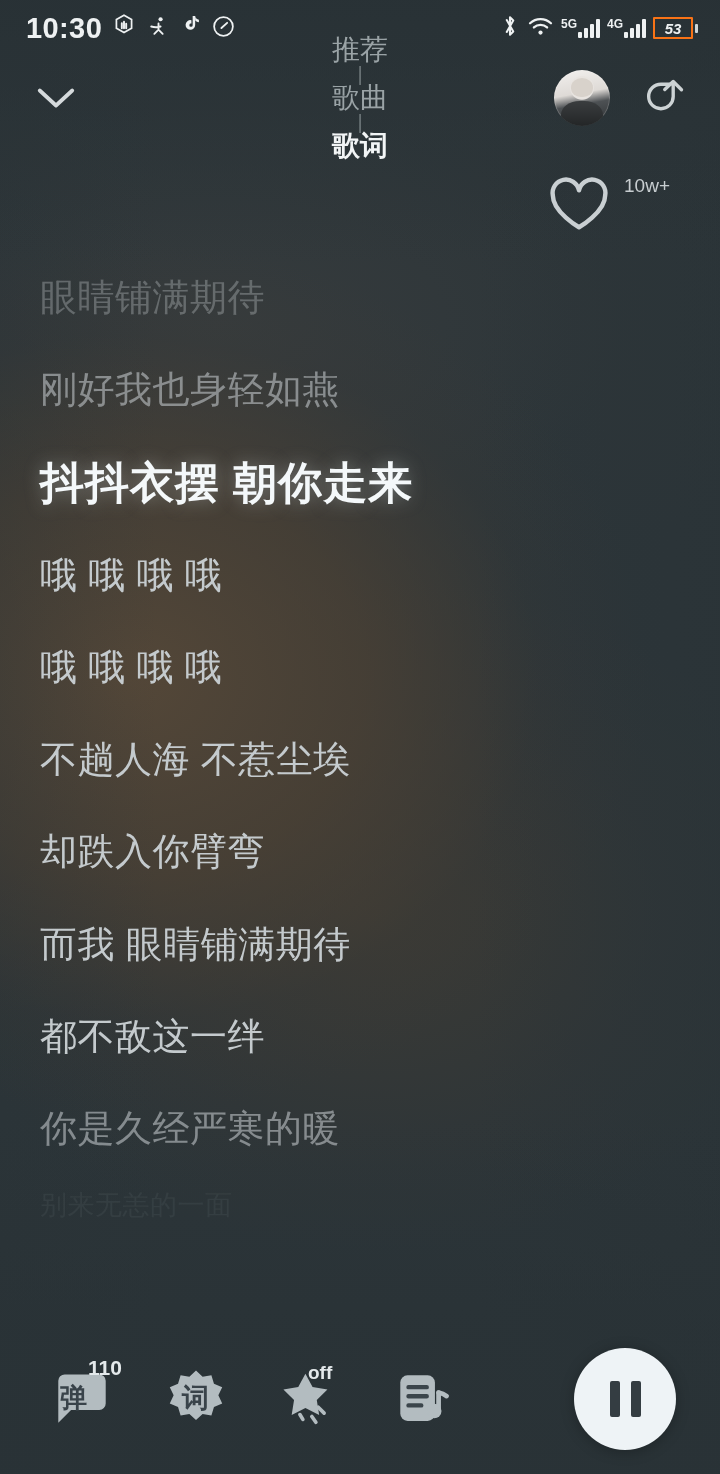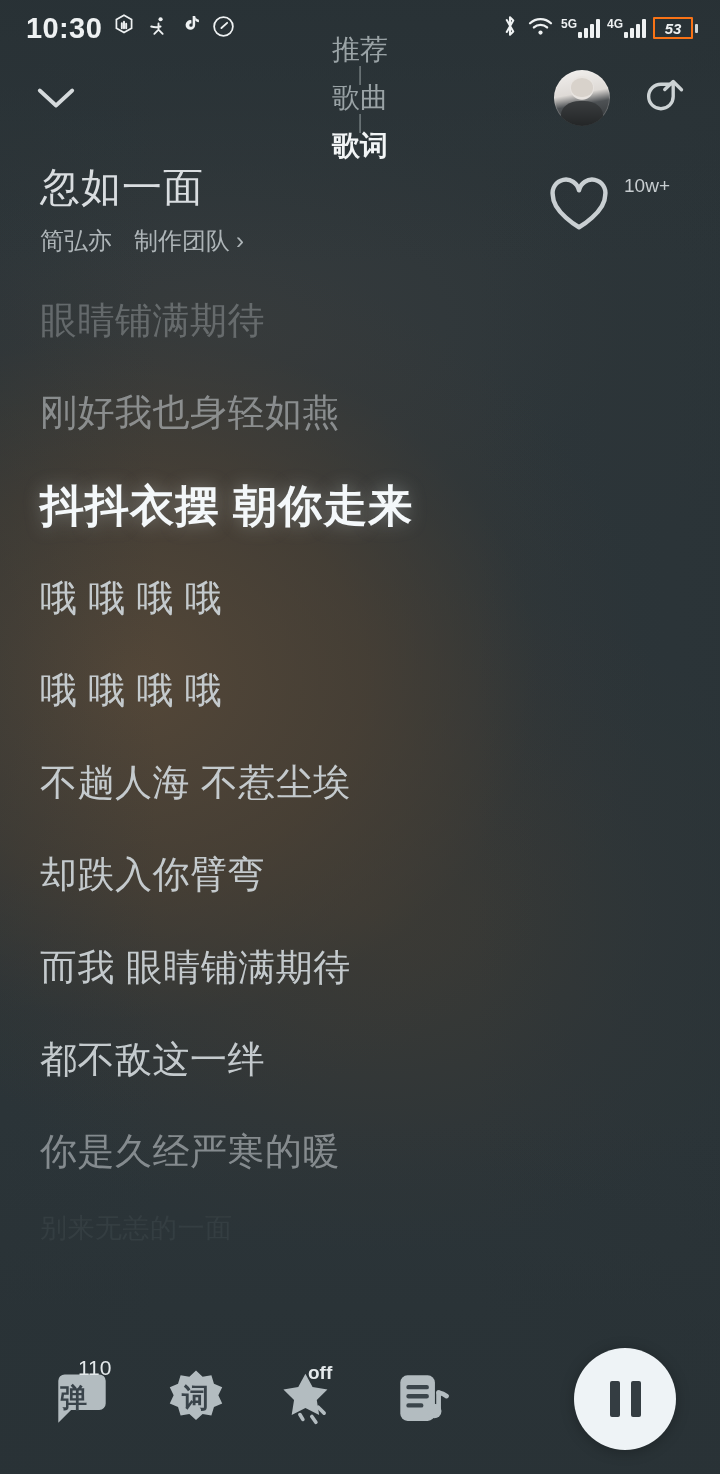--- a/index.html
+++ b/index.html
@@ -142,22 +142,22 @@
   
   .bottombar {
     position:absolute; left:0; right:0; bottom:0; height:150px;
     display:flex; align-items:center; padding:0 30px 0 34px;
   }
   .tool {
     width:96px; height:96px; position:relative;
     display:flex; align-items:center; justify-content:center; cursor:pointer;
   }
   .tool-badge {
-    position:absolute; top:6px; left:44px;
-    font-size:21px; color:#e4e9eb; line-height:1; font-weight:400;
+    position:absolute; top:6px; left:54px;
+    font-size:21px; color:#e4e9eb; line-height:1; font-weight:700;
   }
   .tool-off {
     position:absolute; top:12px; left:46px;
     font-size:19px; color:#e4e9eb; line-height:1; font-weight:700;
   }
   .glyph-cn {
     position:absolute; color:#39434a; font-size:27px; font-weight:700;
     line-height:1; pointer-events:none;
   }
   .play-btn {
@@ -265,30 +265,20 @@
         <svg width="46" height="46" viewBox="0 0 30 30">
           <path d="M19 6H13a8 8 0 1 0 0 16 8 8 0 0 0 8-8V5" fill="none" stroke="#cdd3d5" stroke-width="2.2" stroke-linecap="round"></path>
           <path d="M15.5 9.5L21 4.2l5.4 5.4" fill="none" stroke="#cdd3d5" stroke-width="2.2" stroke-linecap="round" stroke-linejoin="round"></path>
           <path d="M21 4.5V14" fill="none" stroke="#cdd3d5" stroke-width="2.2" stroke-linecap="round" opacity="0"></path>
         </svg>
       </div>
     </div>
   </div>
 
   <div class="song-head">
-    <div>
-      <div class="song-title">忽如一面</div>
-      <div class="song-sub">
-        <span>简弘亦</span>
-        <span class="team">
-          <span>制作团队</span>
-          <span>›</span>
-        </span>
-      </div>
-    </div>
 
     <div class="like-wrap">
       <svg width="66" height="60" viewBox="0 0 34 31">
         <path d="M17 27.5S3.5 19.6 3.5 11.2A6.7 6.7 0 0 1 17 8.4a6.7 6.7 0 0 1 13.5 2.8c0 8.4-13.5 16.3-13.5 16.3z" fill="none" stroke="#c9cfd2" stroke-width="2.3" stroke-linejoin="round"></path>
       </svg>
       <span class="like-count">10w+</span>
     </div>
   </div>
 
   <div class="lyrics">

